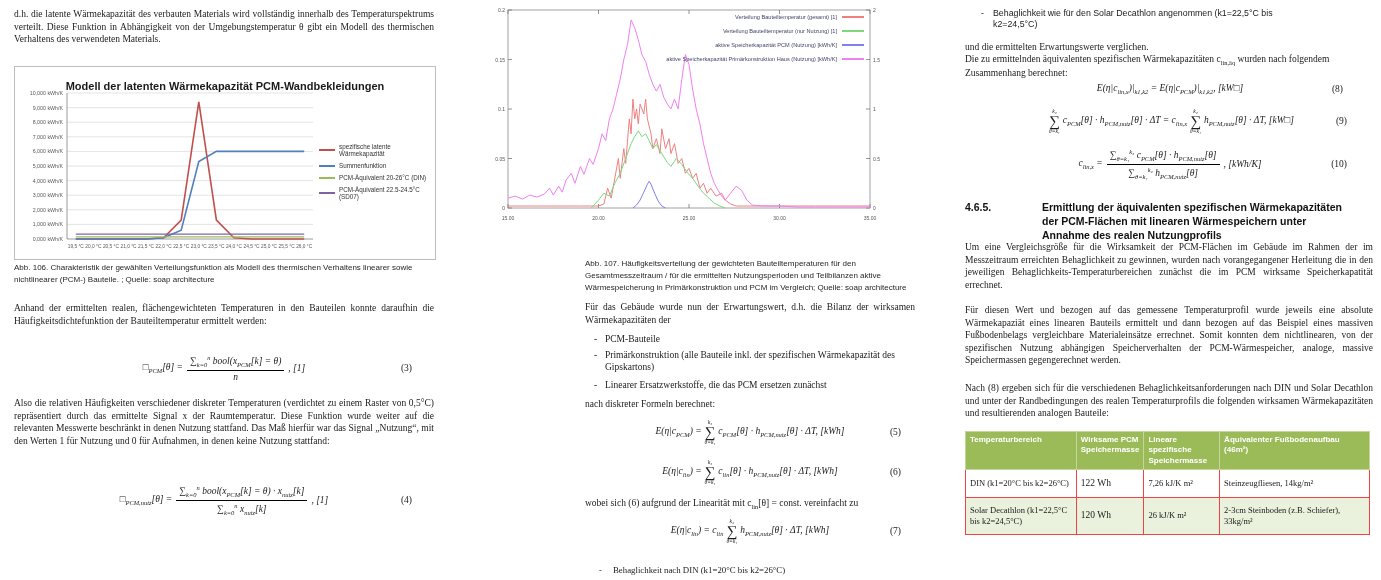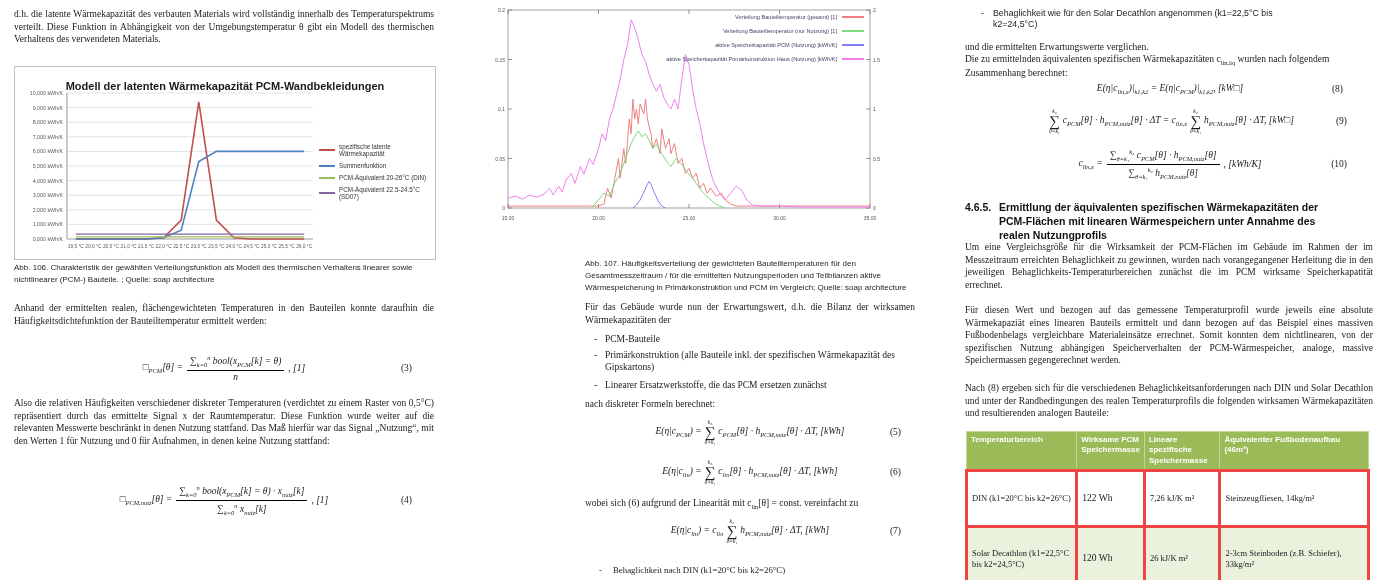--- a/index.html
+++ b/index.html
@@ -23,26 +23,26 @@
   .figbox{position:absolute;border:1px solid #bdbdbd;background:#fff;}
   .chart-title{position:absolute;top:5px;left:0;right:0;text-align:center;
       font-family:"Liberation Sans",sans-serif;font-weight:bold;font-size:11px;color:#1a1a1a;margin-top:8px;}
   .legend1{position:absolute;display:flex;flex-direction:column;gap:5px;}
   .legend1 .li{display:flex;align-items:center;gap:4px;font-family:"Liberation Sans",sans-serif;font-size:6.3px;color:#333;}
   .legend1 .sw{width:16px;height:2px;flex:0 0 16px;}
   .legend2{position:absolute;display:flex;flex-direction:column;gap:8px;}
   .legend2 .li{display:flex;align-items:center;justify-content:flex-end;gap:5px;
       font-family:"Liberation Sans",sans-serif;font-size:5.6px;color:#44446a;}
   .legend2 .sw{width:22px;height:1.5px;flex:0 0 22px;}
-  .h465{position:absolute;display:flex;font-family:"Liberation Sans",sans-serif;font-weight:bold;font-size:10.5px;line-height:1.35;color:#111;}
+  .h465{position:absolute;display:flex;font-family:"Liberation Sans",sans-serif;font-weight:bold;font-size:10.5px;line-height:1.35;color:#111;gap:43px;}
   .h465 .hno{flex:0 0 34px;}
   table.results{position:absolute;border-collapse:collapse;font-size:8.5px;line-height:1.3;}
   table.results th{background:#9bbb59;color:#ffffff;font-family:"Liberation Sans",sans-serif;
       font-weight:bold;font-size:8px;text-align:left;vertical-align:top;padding:3px 4px;border:1px solid #c3d69b;}
-  table.results td{padding:20px 4px;border:3px solid #ef4444;vertical-align:middle;color:#1a1a1a;margin-top:8px;}
+  table.results td{padding:7px 4px;border:1px solid #ef4444;vertical-align:middle;color:#1a1a1a;margin-top:8px;}
   table.results tr.r1 td{background:#ffffff;}
   table.results tr.r2 td{background:#eaf1dd;}
 </style>
 </head>
 <body>
 
 <div class="col" style="left:14px;top:0;width:420px;height:496px;">
   <div class="p" style="top:8px;left:0;width:420px;">d.h. die latente Wärmekapazität des verbauten Materials wird vollständig innerhalb des Temperaturspektrums verteilt. Diese Funktion in Abhängigkeit von der Umgebungstemperatur θ gibt ein Modell des thermischen Verhaltens des verwendeten Materials.</div>
 
   <div class="figbox" style="left:0;top:66px;width:420px;height:192px;">

